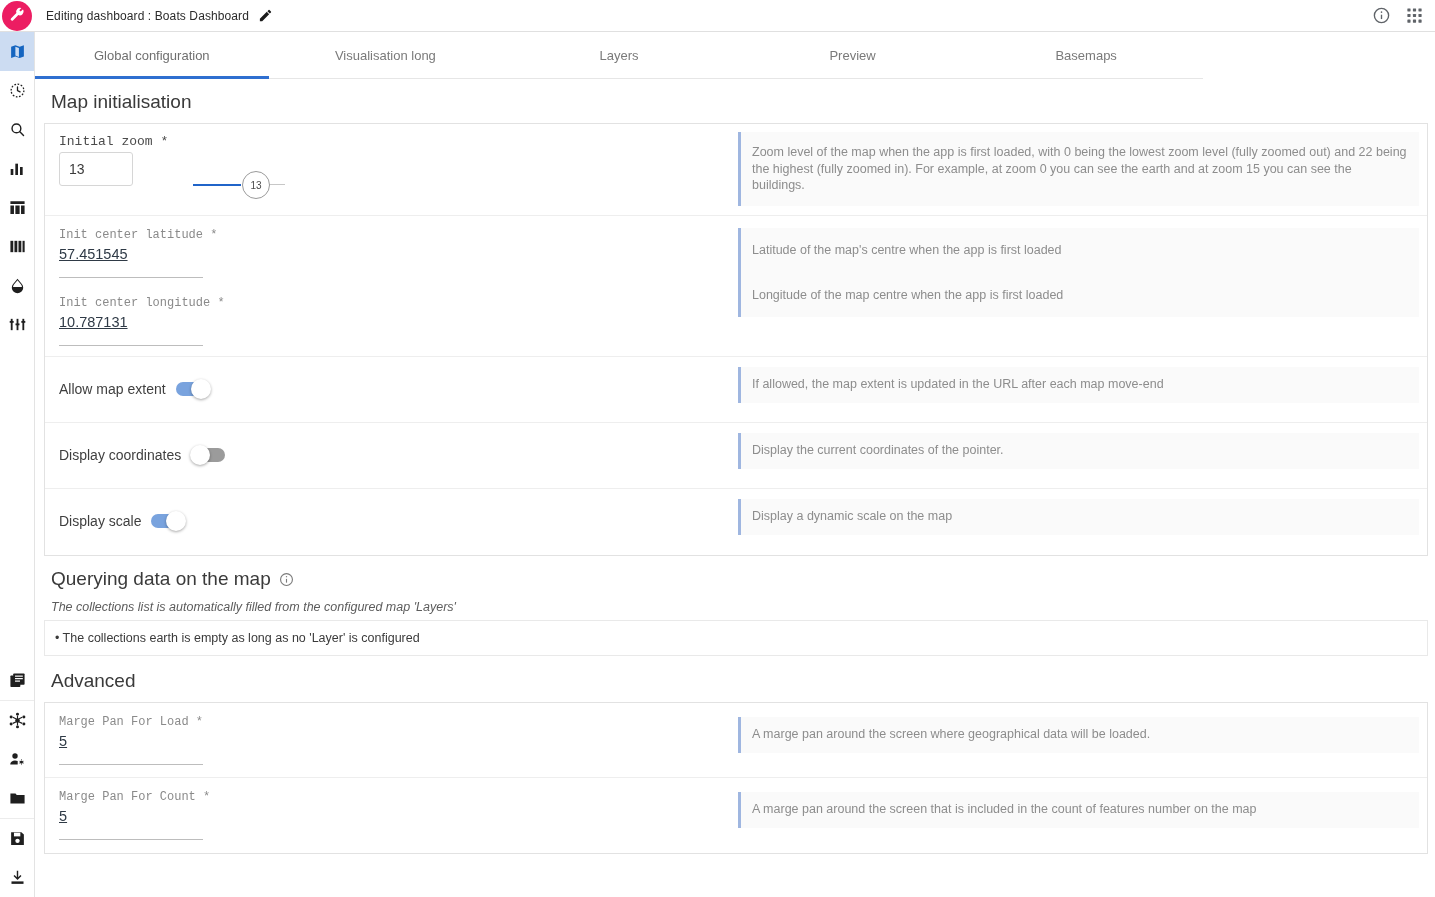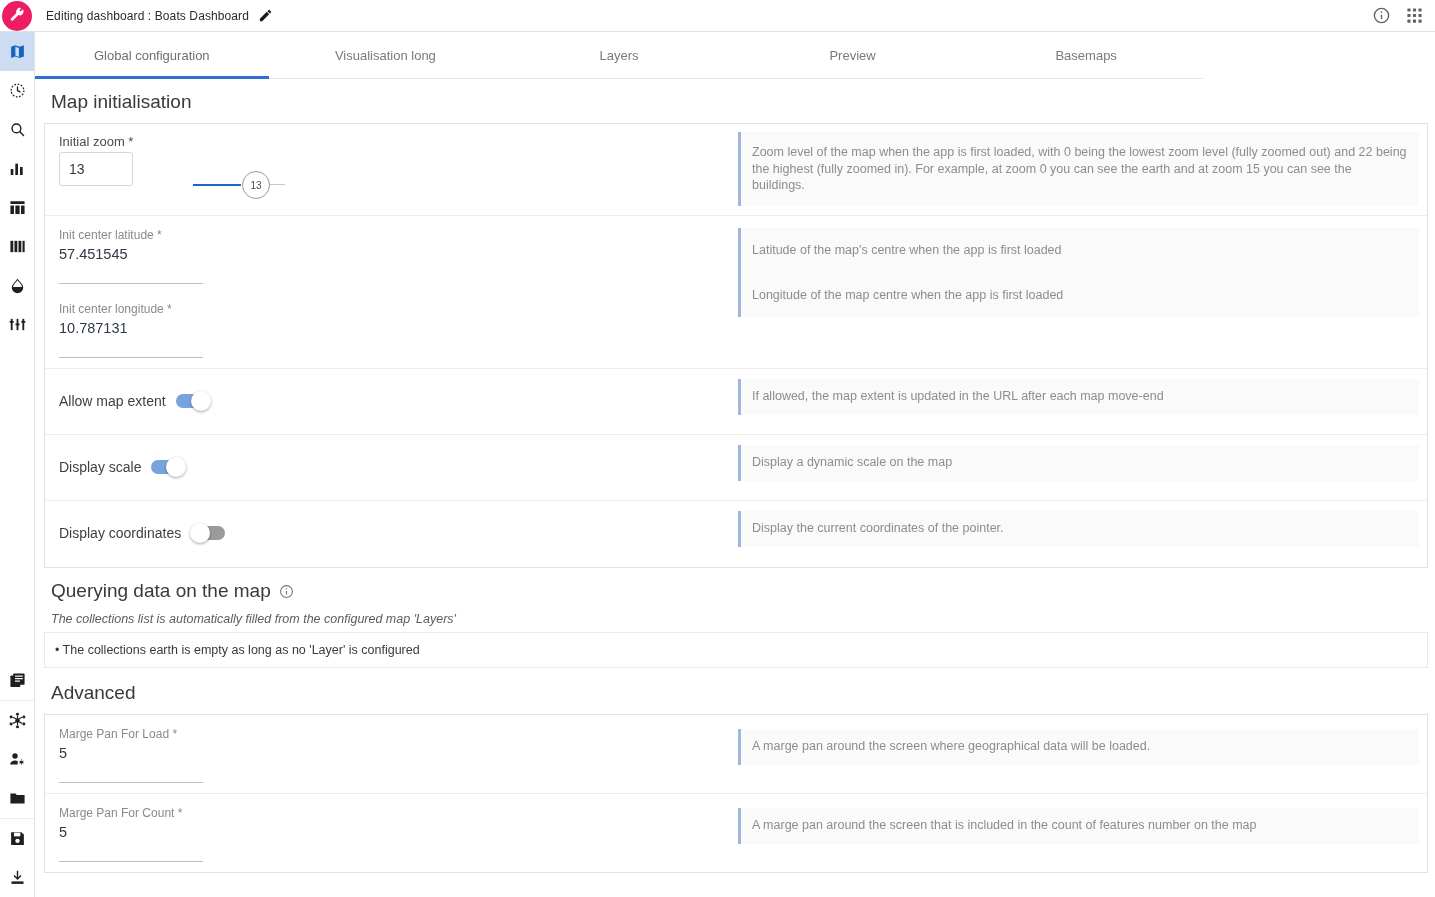--- a/index.html
+++ b/index.html
@@ -121,41 +121,43 @@
     line-height: 1.33;
     padding: 9px 12px 10px 11px;
     margin: 8px 8px 8px 0;
   }
   .hint.tall { padding-top: 12px; padding-bottom: 12px; }
 
   
   .fld-label {
     font-size: 12px; color: #8a8a8a;
     margin-bottom: 3px;
+    font-family: Liberation Mono, monospace;
   }
   .fld-label.big { font-size: 13px; color: #4b4b4b; }
 
   .boxed-input {
     width: 74px; height: 34px;
     border: 1px solid #d6d6d6; border-radius: 3px;
     font-size: 14px; color: #3b3b3b;
     padding: 0 9px;
     background: #fff;
     font-family: "Liberation Sans", sans-serif;
     outline: none;
   }
 
   .underline-input {
     width: 144px;
     border: none; border-bottom: 1px solid #bdbdbd;
     font-size: 14.5px; color: #2f3a46;
-    padding: 1px 0 21px 0;
+    padding: 1px 0 15px 0;
     background: transparent;
     font-family: "Liberation Sans", sans-serif;
     outline: none;
+    text-decoration: underline;
   }
 
   
   .slider-wrap {
     position: absolute; left: 148px; top: 46px;
     width: 95px; height: 30px;
   }
   .slider-track-fill {
     position: absolute; left: 0; top: 14px; width: 48px; height: 2px;
     background: #2064c9;
@@ -457,42 +459,42 @@
         </div>
       </div>
       <div class="row-right">
         <div class="hint" style="margin-top:10px">If allowed, the map extent is updated in the URL after each map move-end</div>
       </div>
     </div>
 
     <div class="row" style="min-height:66px">
       <div class="row-left">
         <div class="toggle-line">
+          <span class="tl">Display coordinates</span>
+          <span class="switch off">
+              <span class="knob"></span>
+            </span>
+        </div>
+      </div>
+      <div class="row-right">
+        <div class="hint" style="margin-top:10px">Display the current coordinates of the pointer.</div>
+      </div>
+    </div>
+
+    <div class="row" style="min-height:66px">
+      <div class="row-left">
+        <div class="toggle-line">
           <span class="tl">Display scale</span>
           <span class="switch on">
               <span class="knob"></span>
             </span>
         </div>
       </div>
       <div class="row-right">
         <div class="hint" style="margin-top:10px">Display a dynamic scale on the map</div>
-      </div>
-    </div>
-
-    <div class="row" style="min-height:66px">
-      <div class="row-left">
-        <div class="toggle-line">
-          <span class="tl">Display coordinates</span>
-          <span class="switch off">
-              <span class="knob"></span>
-            </span>
-        </div>
-      </div>
-      <div class="row-right">
-        <div class="hint" style="margin-top:10px">Display the current coordinates of the pointer.</div>
       </div>
     </div>
 
   </div>
 
   <div class="section-title">
     <span>Querying data on the map</span>
     <span class="info-circle">
       <svg width="15" height="15" viewBox="0 0 24 24" fill="none" stroke="#7b7b7b" stroke-width="1.8">
         <circle cx="12" cy="12" r="9.5"></circle>

